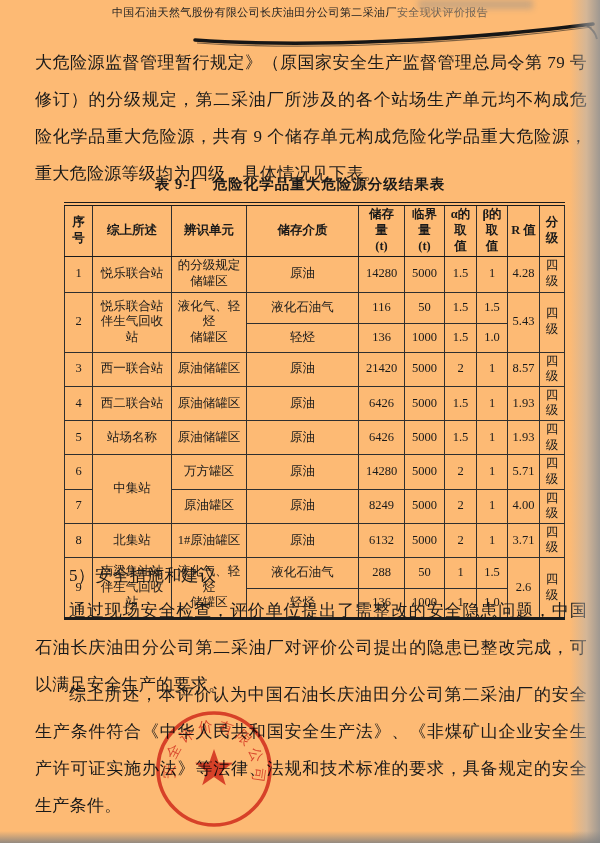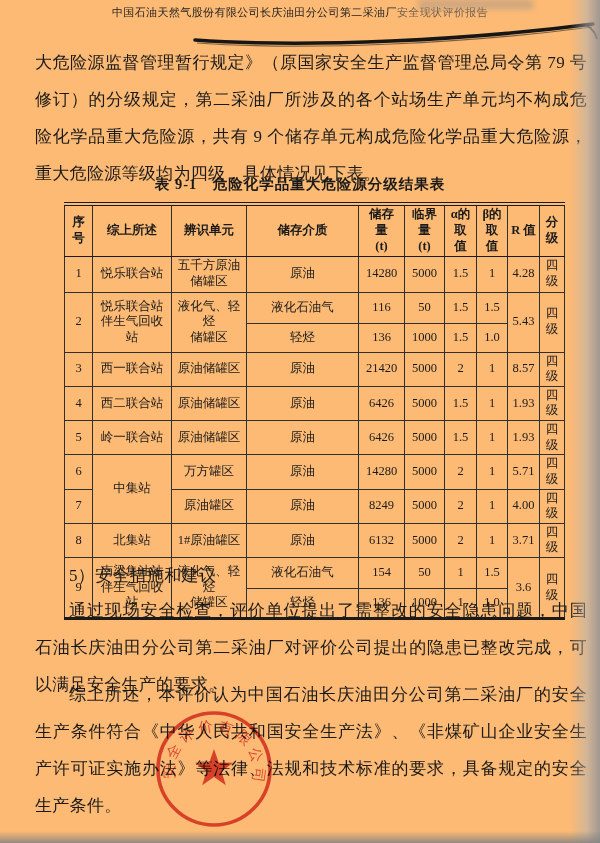--- a/index.html
+++ b/index.html
@@ -85,21 +85,21 @@
 值</th>
         <th>R 值</th>
         <th>分
 级</th>
       </tr>
     </thead>
     <tbody>
       <tr style="height:36px">
         <td>1</td>
         <td>悦乐联合站</td>
-        <td>五千方原油
+        <td>的分级规定
 储罐区</td>
         <td>原油</td>
         <td>14280</td>
         <td>5000</td>
         <td>1.5</td>
         <td>1</td>
         <td>4.28</td>
         <td>四级</td>
       </tr>
       <tr style="height:31px">
@@ -143,21 +143,21 @@
         <td>原油</td>
         <td>6426</td>
         <td>5000</td>
         <td>1.5</td>
         <td>1</td>
         <td>1.93</td>
         <td>四级</td>
       </tr>
       <tr style="height:26px">
         <td>5</td>
-        <td>岭一联合站</td>
+        <td>站场名称</td>
         <td>原油储罐区</td>
         <td>原油</td>
         <td>6426</td>
         <td>5000</td>
         <td>1.5</td>
         <td>1</td>
         <td>1.93</td>
         <td>四级</td>
       </tr>
       <tr style="height:28px">
@@ -196,25 +196,25 @@
         <td>四级</td>
       </tr>
       <tr style="height:31px">
         <td rowspan="2">9</td>
         <td rowspan="2">南梁集油站
 伴生气回收
 站</td>
         <td rowspan="2">液化气、轻烃
 储罐区</td>
         <td>液化石油气</td>
-        <td>154</td>
+        <td>288</td>
         <td>50</td>
         <td>1</td>
         <td>1.5</td>
-        <td rowspan="2">3.6</td>
+        <td rowspan="2">2.6</td>
         <td rowspan="2">四级</td>
       </tr>
       <tr style="height:30px">
         <td>轻烃</td>
         <td>136</td>
         <td>1000</td>
         <td>1</td>
         <td>1.0</td>
       </tr>
     </tbody>

